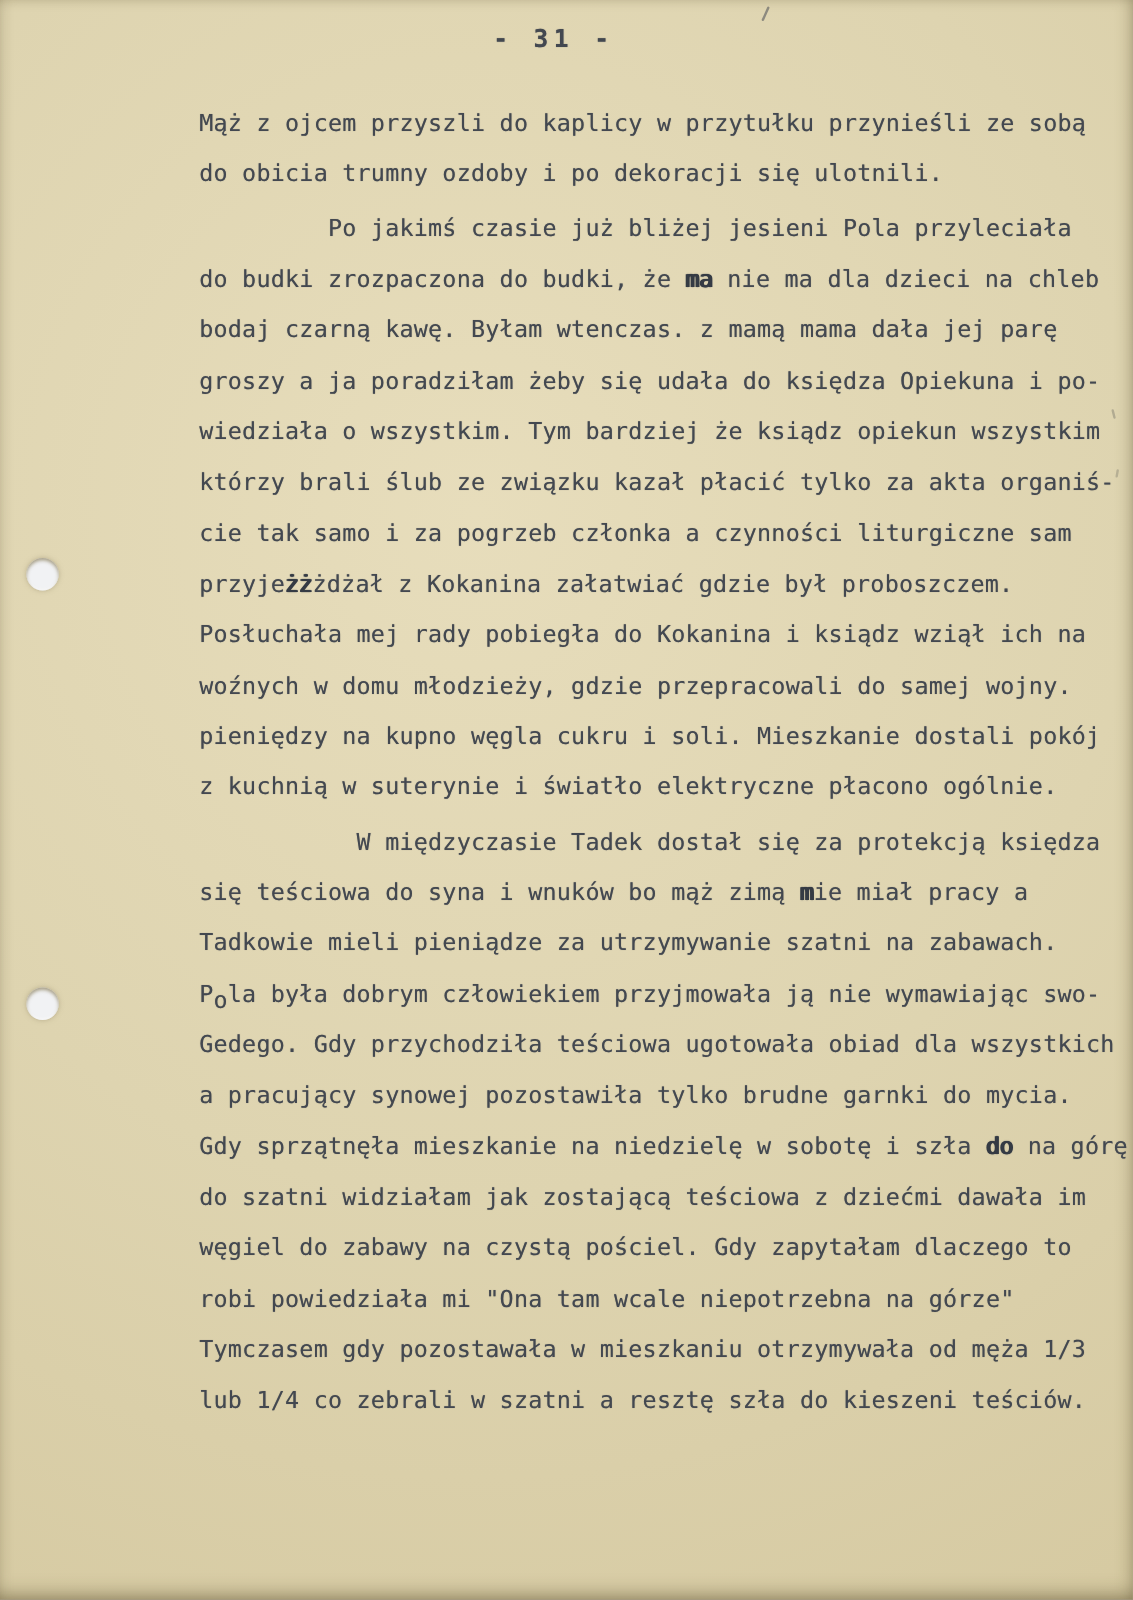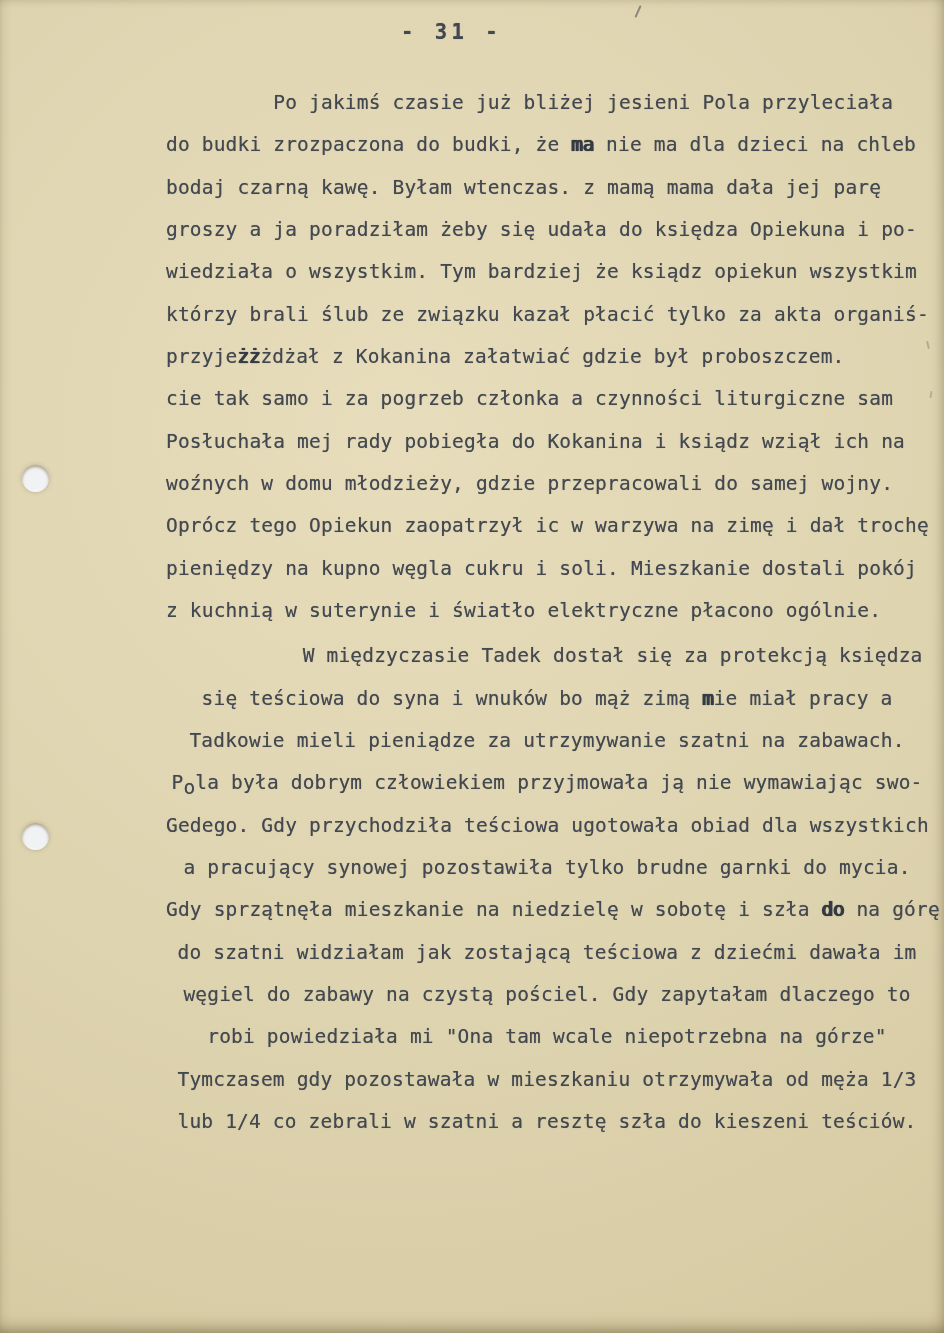--- a/index.html
+++ b/index.html
@@ -22,40 +22,39 @@
     box-shadow:
       inset 0 -12px 16px -9px rgba(88, 76, 44, 0.55),
       inset -9px 0 14px -9px rgba(88, 76, 44, 0.38),
       inset 0 7px 12px -10px rgba(88, 76, 44, 0.28),
       inset 8px 0 14px -11px rgba(88, 76, 44, 0.22);
     font-family: "DejaVu Sans Mono", monospace;
     color: var(--ink, #434850);
   }
   .page-number {
     position: absolute;
-    left: 401px;
+    left: 411px;
     top: 20px;
     font-size: 20.5px;
     letter-spacing: 4.5px;
     white-space: pre;
     font-weight: 600;
     text-shadow: 0 0 0.8px rgba(58, 63, 72, 0.65);
   }
   .text-body {
     position: absolute;
     left: 166px;
     top: 82px;
     width: 762px;
     font-size: 19.5px;
     letter-spacing: 0.18px;
     text-shadow: 0 0 0.7px rgba(58, 63, 72, 0.55);
   }
   .paragraph + .paragraph {
     margin-top: 3px;
-    text-align: center;
   }
   .line {
     height: 42.33px;
     line-height: 42.33px;
     white-space: pre;
   }
   .overstrike {
     font-weight: 400;
     color: #353b44;
     letter-spacing: -0.3px;
@@ -118,31 +117,34 @@
 
 <div class="paper" style="--ink: #434850;">
   <div class="tick"></div>
   <div class="speck-1"></div>
   <div class="speck-2"></div>
   <div class="page-number">- 31 -</div>
   <div class="hole hole-1"></div>
   <div class="hole hole-2"></div>
   <div class="text-body">
       <div class="paragraph">
+        <div class="line">Mąż z ojcem przyszli do kaplicy w przytułku przynieśli ze sobą</div>
+        <div class="line">do obicia trumny ozdoby i po dekoracji się ulotnili.</div>
+      </div>
+      <div class="paragraph">
         <div class="line">         Po jakimś czasie już bliżej jesieni Pola przyleciała</div>
         <div class="line">do budki zrozpaczona do budki, że <span class="overstrike">ma</span> nie ma dla dzieci na chleb</div>
         <div class="line">bodaj czarną kawę. Byłam wtenczas. z mamą mama dała jej parę</div>
         <div class="line">groszy a ja poradziłam żeby się udała do księdza Opiekuna i po-</div>
         <div class="line">wiedziała o wszystkim. Tym bardziej że ksiądz opiekun wszystkim</div>
         <div class="line">którzy brali ślub ze związku kazał płacić tylko za akta organiś-</div>
+        <div class="line">cie tak samo i za pogrzeb członka a czynności liturgiczne sam</div>
         <div class="line">przyje<span class="overstrike">żż</span>żdżał z Kokanina załatwiać gdzie był proboszczem.</div>
-        <div class="line">cie tak samo i za pogrzeb członka a czynności liturgiczne sam</div>
         <div class="line">Posłuchała mej rady pobiegła do Kokanina i ksiądz wziął ich na</div>
         <div class="line">woźnych w domu młodzieży, gdzie przepracowali do samej wojny.</div>
-        <div class="line">Oprócz tego Opiekun zaopatrzył ic w warzywa na zimę i dał trochę</div>
         <div class="line">pieniędzy na kupno węgla cukru i soli. Mieszkanie dostali pokój</div>
         <div class="line">z kuchnią w suterynie i światło elektryczne płacono ogólnie.</div>
       </div>
       <div class="paragraph">
         <div class="line">           W międzyczasie Tadek dostał się za protekcją księdza</div>
         <div class="line">się teściowa do syna i wnuków bo mąż zimą <span class="overstrike">m</span>ie miał pracy a</div>
         <div class="line">Tadkowie mieli pieniądze za utrzymywanie szatni na zabawach.</div>
         <div class="line">P<span class="lowered">o</span>la była dobrym człowiekiem przyjmowała ją nie wymawiając swo-</div>
         <div class="line">Gedego. Gdy przychodziła teściowa ugotowała obiad dla wszystkich</div>
         <div class="line">a pracujący synowej pozostawiła tylko brudne garnki do mycia.</div>

